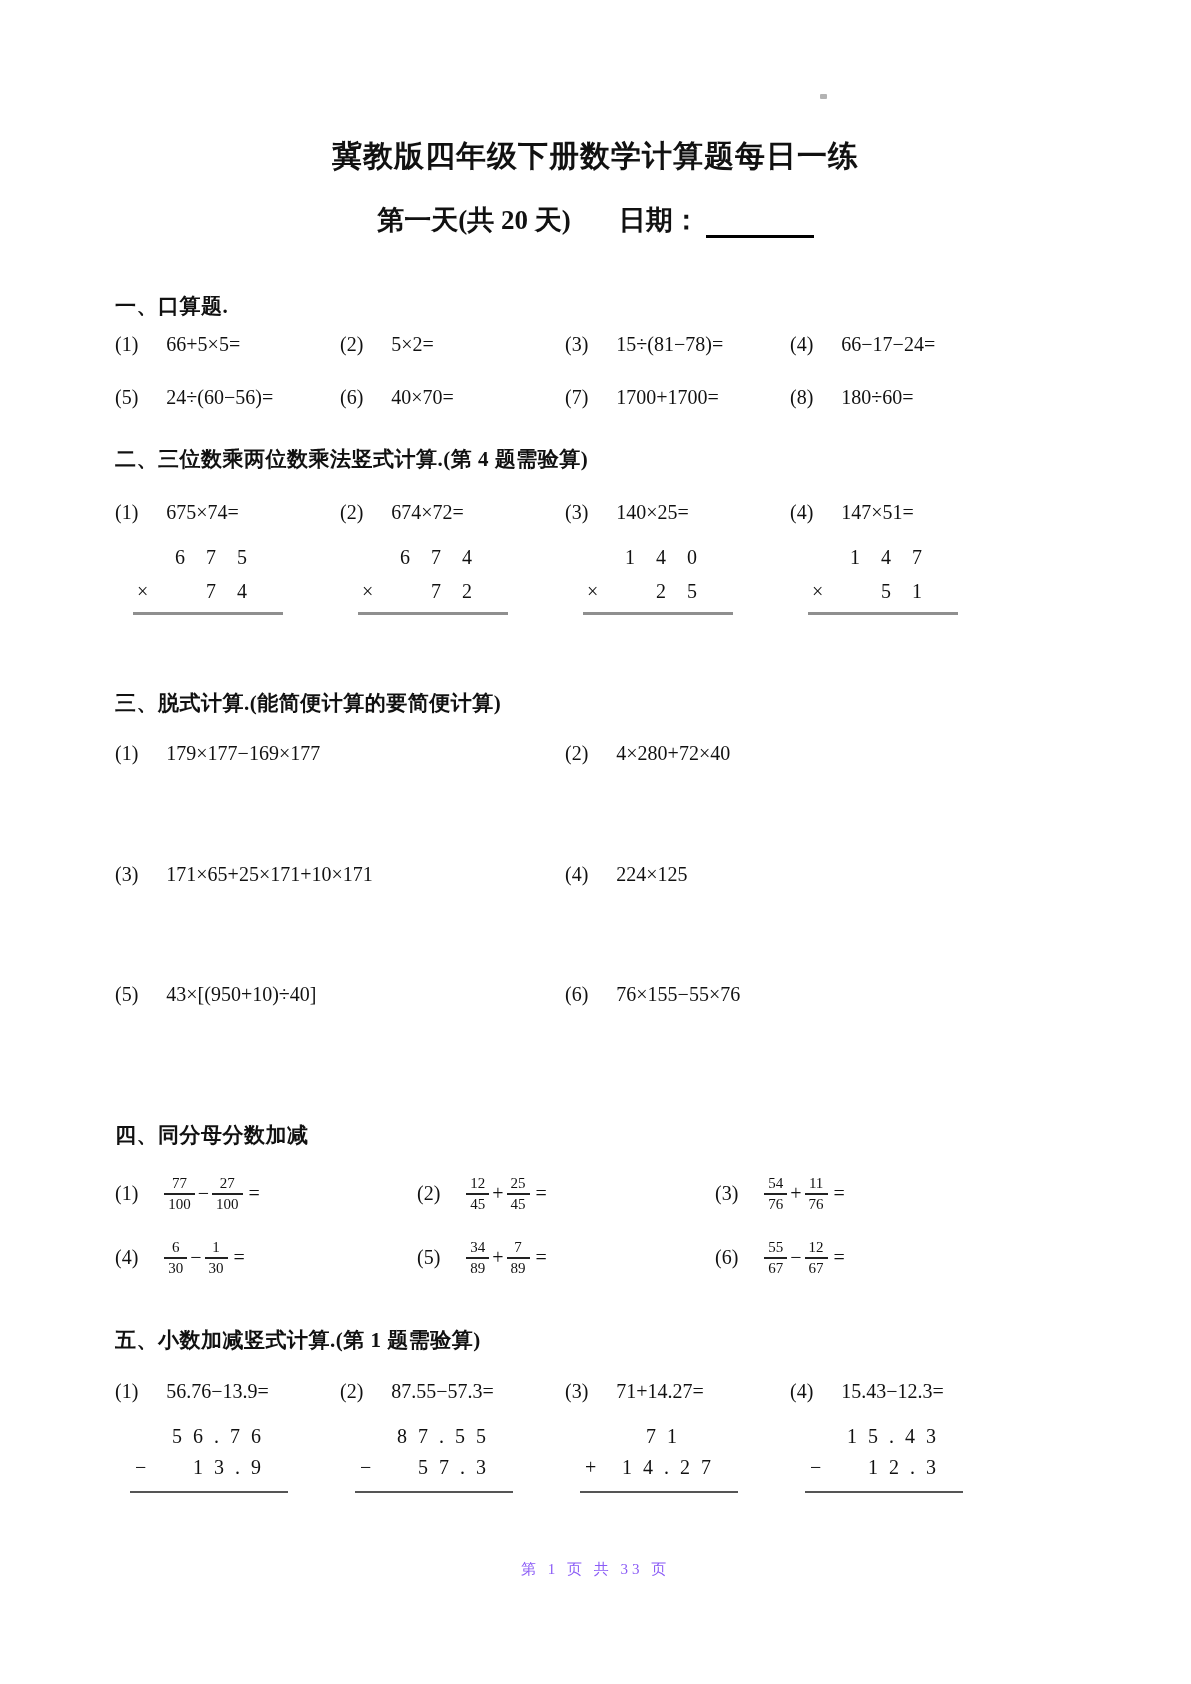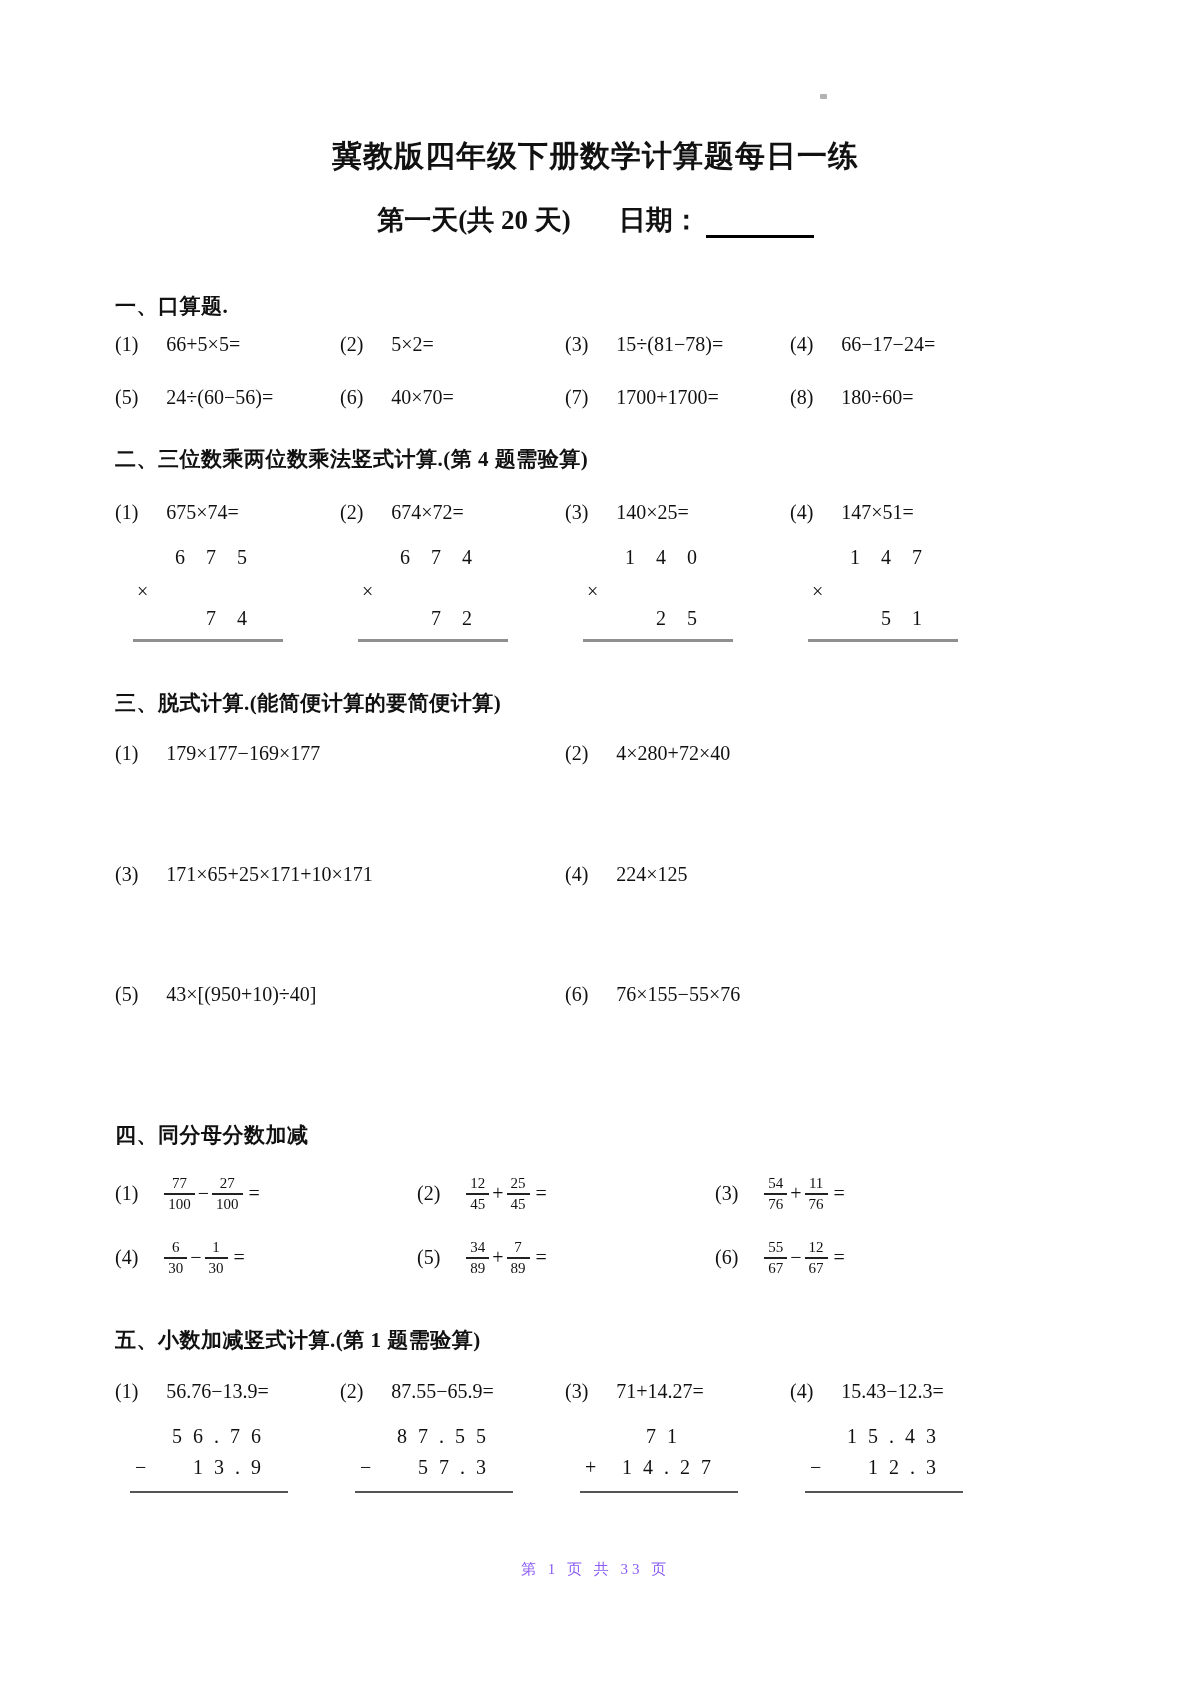--- a/index.html
+++ b/index.html
@@ -51,21 +51,21 @@
 
   
   .stack{
     width:150px;margin:16px 0 0 18px;
     border-bottom:3px solid #8f8f8f;
     padding-bottom:4px;
   }
   .stack .s-top{text-align:right;padding-right:28px;letter-spacing:8px;line-height:34px;}
   .stack .s-bot{display:flex;line-height:34px;}
   .stack .s-op{padding-left:4px;}
-  .stack .s-digits{margin-left:auto;padding-right:28px;letter-spacing:8px;margin-top:27px;}
+  .stack .s-digits{margin-left:auto;padding-right:28px;letter-spacing:8px;}
 
   
   .stack5{
     width:158px;margin:18px 0 0 15px;
     border-bottom:2px solid #555;
     padding-bottom:8px;
   }
   .stack5 .s-top{text-align:right;padding-right:24px;letter-spacing:3px;line-height:31px;}
   .stack5 .s-bot{display:flex;line-height:31px;}
   .stack5 .s-op{padding-left:5px;}
@@ -350,21 +350,21 @@
         <div class="s-top">5 6 . 7 6</div>
         <div class="s-bot">
           <span class="s-op">−</span>
           <span class="s-digits">1 3 . 9</span>
         </div>
       </div>
     </div>
     <div class="cell block">
       <div class="expr-line">
         <span class="lbl">(2)</span>
-        <span class="expr">87.55−65.9=</span>
+        <span class="expr">87.55−57.3=</span>
       </div>
       <div class="stack5">
         <div class="s-top">8 7 . 5 5</div>
         <div class="s-bot">
           <span class="s-op">−</span>
           <span class="s-digits">5 7 . 3</span>
         </div>
       </div>
     </div>
     <div class="cell block">

